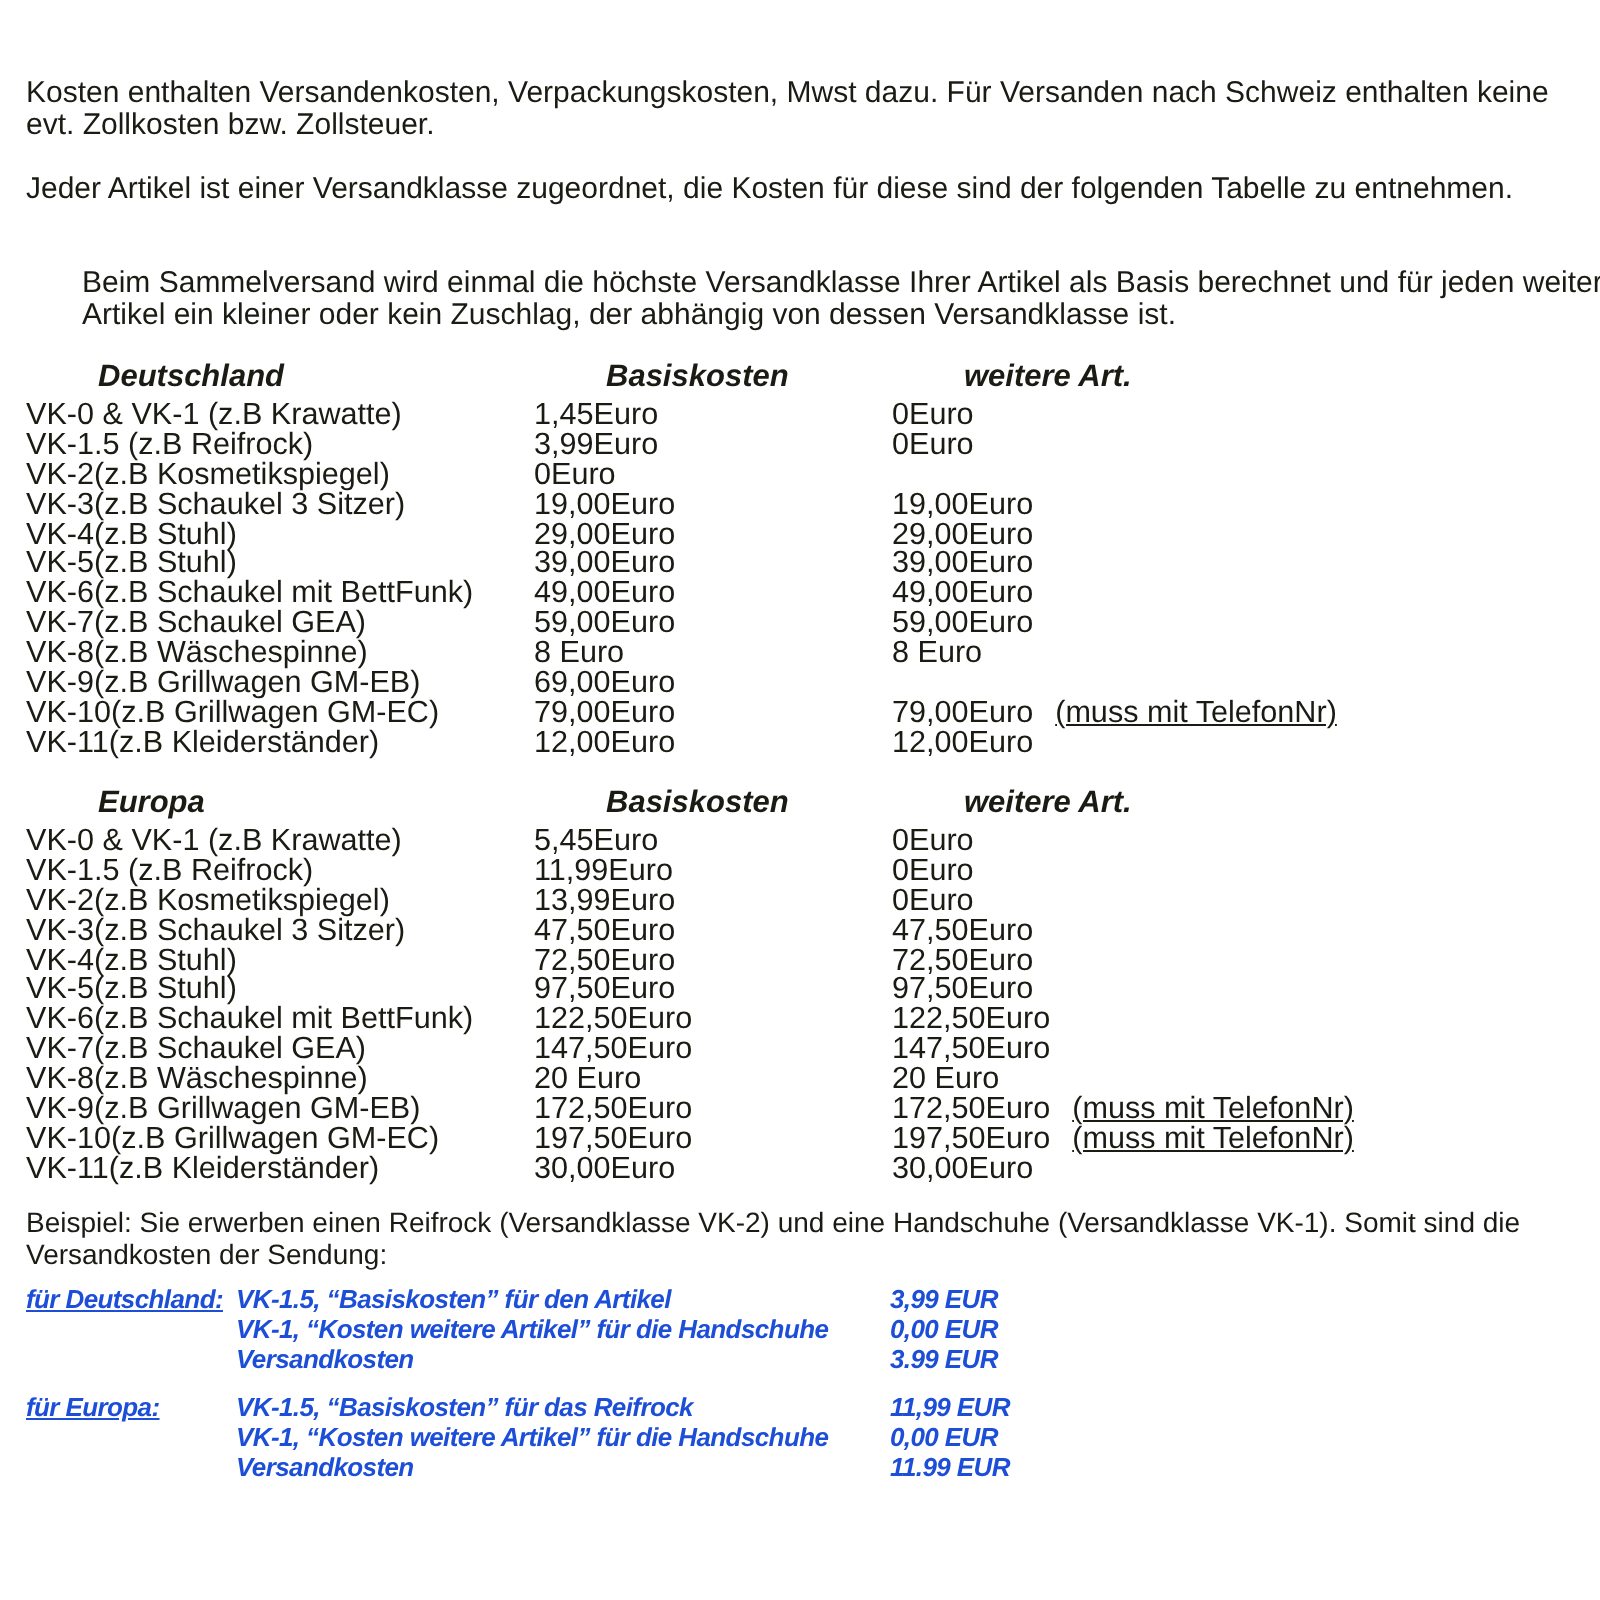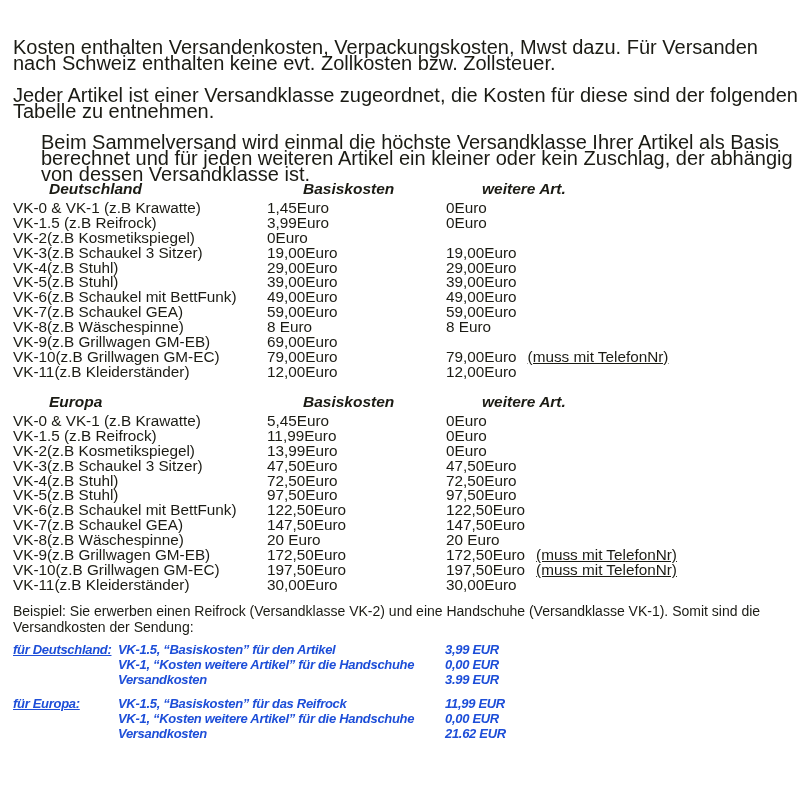--- a/index.html
+++ b/index.html
@@ -10,21 +10,21 @@
     height: 800px;
     background: #ffffff;
     font-family: "Liberation Sans", "DejaVu Sans", sans-serif;
     color: #1b1b14;
     overflow: hidden;
   }
   .para {
     position: absolute;
     left: 13px;
     width: 786px;
-    font-size: 20px;
+    font-size: 15px;
     line-height: 16px;
   }
   #para1 { top: 39px; }
   #para2 { top: 87px; }
   #para3 { top: 134px; margin-left: 28px; }
 
   .vtable { position: absolute; left: 13px; width: 786px; }
   #table-de { top: 181px; }
   #table-eu { top: 394px; }
   .thead {
@@ -278,18 +278,18 @@
           <span>11,99 EUR</span>
         </div>
 
         <div class="ex-line">
           <span>VK-1, “Kosten weitere Artikel” für die Handschuhe</span>
           <span>0,00 EUR</span>
         </div>
 
         <div class="ex-line">
           <span>Versandkosten</span>
-          <span>21.62 EUR</span>
+          <span>11.99 EUR</span>
         </div>
       </div>
   </div>
 
 </div>
 
 </body></html>

